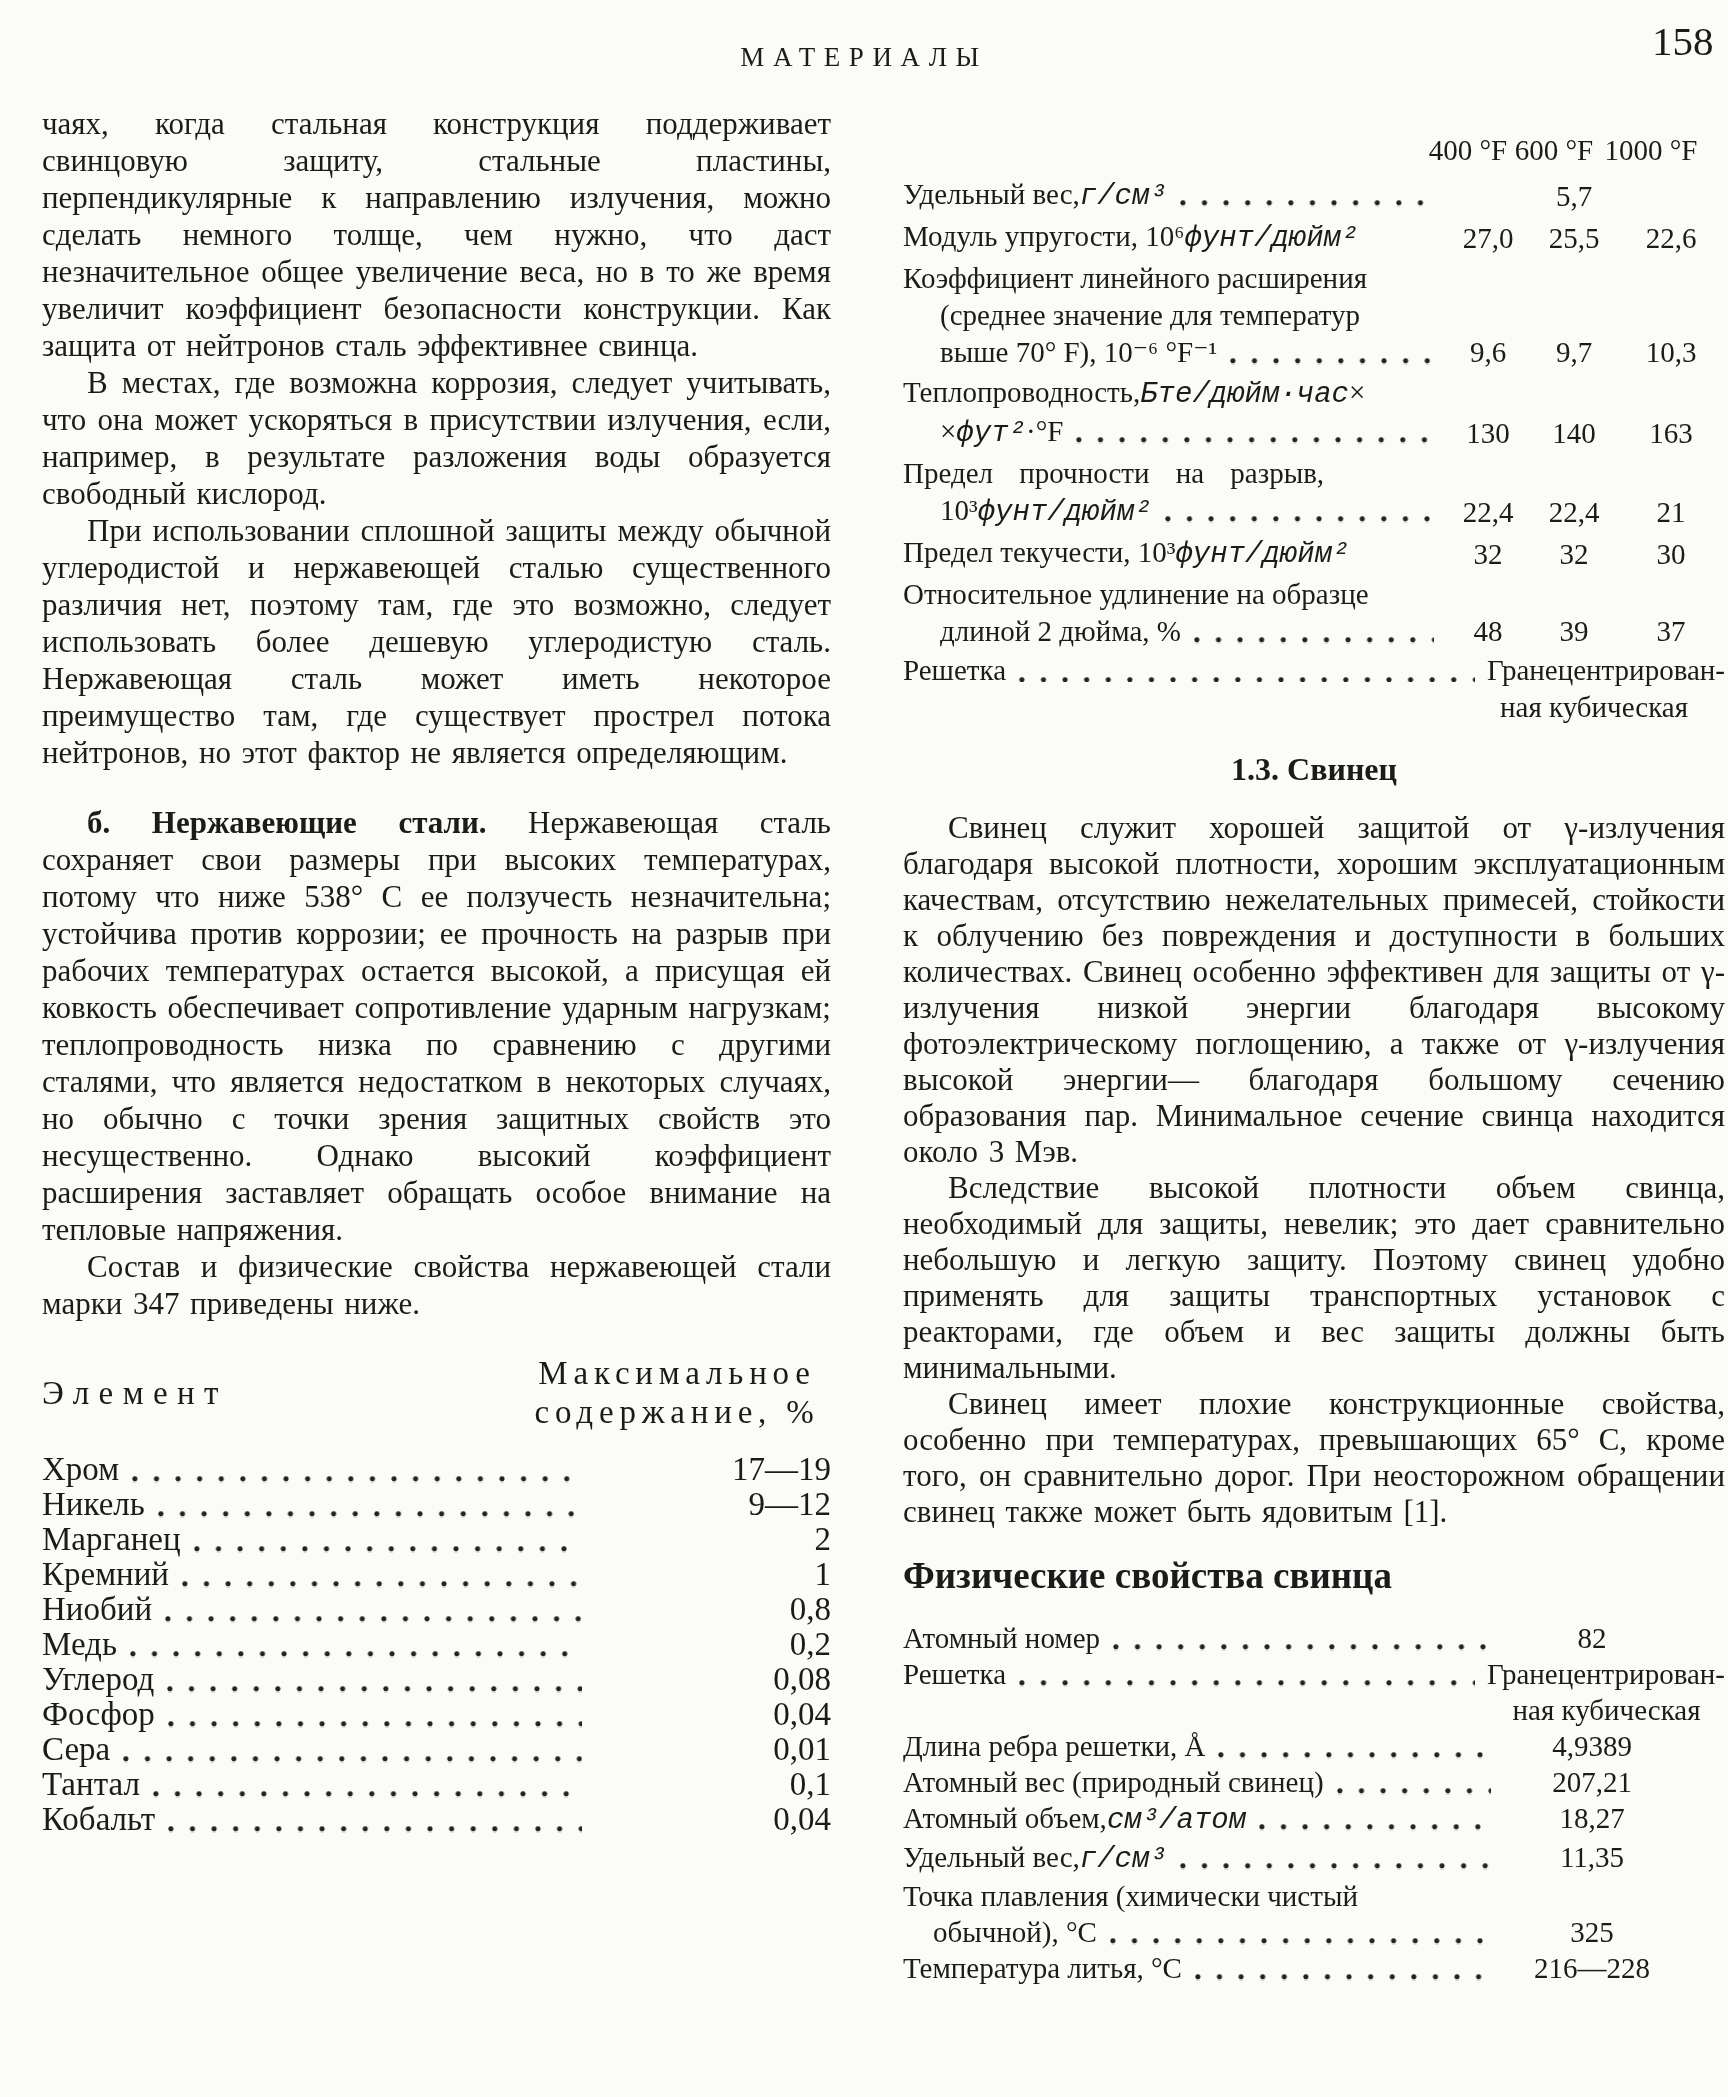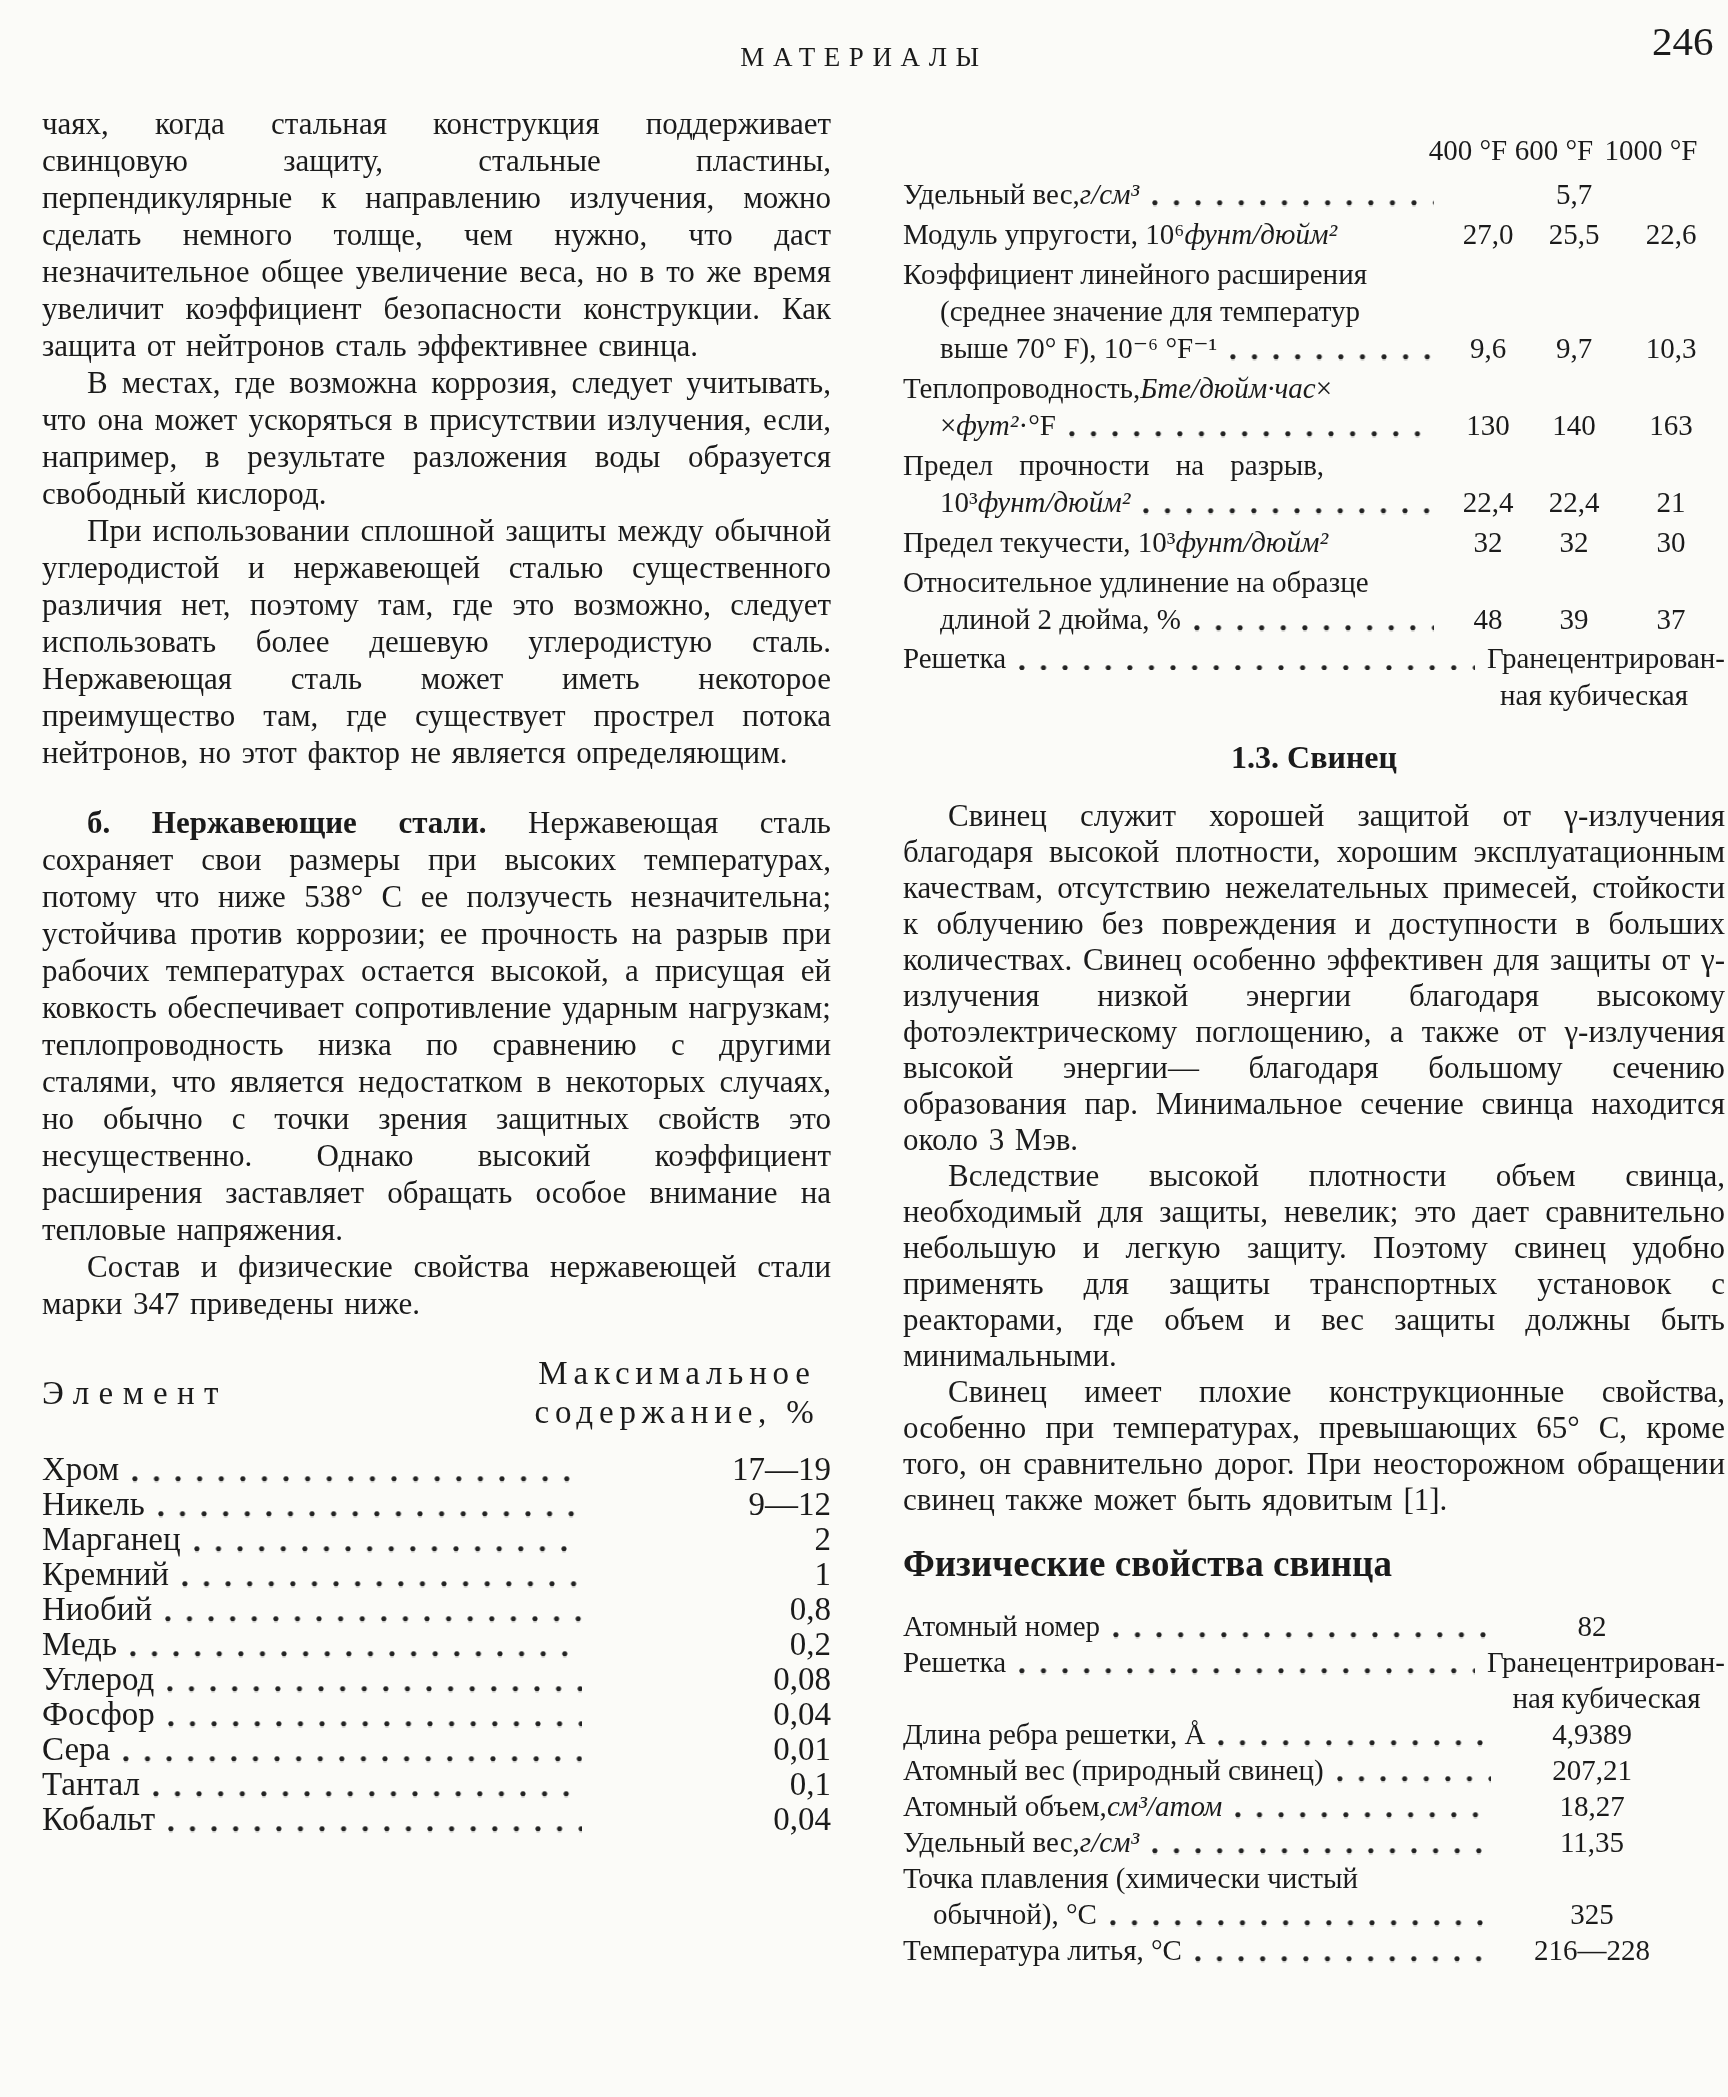--- a/index.html
+++ b/index.html
@@ -58,21 +58,21 @@
     align-items:end; margin-top:2.9px;
   }
   .st-label{ min-width:0; }
   .st-line{ display:flex; align-items:baseline; white-space:nowrap; }
   .st-cont{ padding-left:37px; }
   .st-val{ text-align:center; white-space:nowrap; }
   .wide-words{ word-spacing:19px; }
   .flex-row{ display:flex; align-items:baseline; font-size:29px; line-height:37px; margin-top:2.9px; }
   .lat-val{ text-align:right; white-space:nowrap; }
   .lat-val .l2{ padding-right:37px; }
-  i.unit{ font-style:italic; }
+  i.unit{ font-style:italic;font-family:Liberation Mono, monospace; }
 
   
   .section-heading{
     text-align:center; font-weight:bold; font-size:32px;
     margin:24.5px 0 21.6px;
   }
   .lead-title{
     text-align:left; font-weight:bold; font-size:37px;
     margin:24.5px 0 23px;
   }
@@ -95,21 +95,21 @@
   .lead-val{ flex:none; width:180px; text-align:center; margin-right:43px; white-space:nowrap; }
   .lead-cont{ padding-left:30px; }
   .lead-table .lat-val .l2{ padding-right:24.5px; }
 </style>
 </head>
 <body>
 
 <div class="page">
 
   <div class="running-head-title">МАТЕРИАЛЫ</div>
-  <div class="page-number">246</div>
+  <div class="page-number">158</div>
 
   <div class="columns">
 
     <div class="col-left">
       <p class="body no-indent">чаях, когда стальная конструкция поддерживает свинцовую защиту, стальные пластины, перпендикулярные к направлению излучения, можно сделать немного толще, чем нужно, что даст незначительное общее увеличение веса, но в то же время увеличит коэффициент безопасности конструкции. Как защита от нейтронов сталь эффективнее свинца.</p>
       <p class="body">В местах, где возможна коррозия, следует учитывать, что она может ускоряться в присутствии излучения, если, например, в результате разложения воды образуется свободный кислород.</p>
       <p class="body">При использовании сплошной защиты между обычной углеродистой и нержавеющей сталью существенного различия нет, поэтому там, где это возможно, следует использовать более дешевую углеродистую сталь. Нержавеющая сталь может иметь некоторое преимущество там, где существует прострел потока нейтронов, но этот фактор не является определяющим.</p>
       <p class="body gap-before"><b class="subsec-lead">б. Нержавеющие стали.</b><span> Нержавеющая сталь сохраняет свои размеры при высоких температурах, потому что ниже 538° С ее ползучесть незначительна; устойчива против коррозии; ее прочность на разрыв при рабочих температурах остается высокой, а присущая ей ковкость обеспечивает сопротивление ударным нагрузкам; теплопроводность низка по сравнению с другими сталями, что является недостатком в некоторых случаях, но обычно с точки зрения защитных свойств это несущественно. Однако высокий коэффициент расширения заставляет обращать особое внимание на тепловые напряжения.</span></p>
       <p class="body">Состав и физические свойства нержавеющей стали марки 347 приведены ниже.</p>
 

